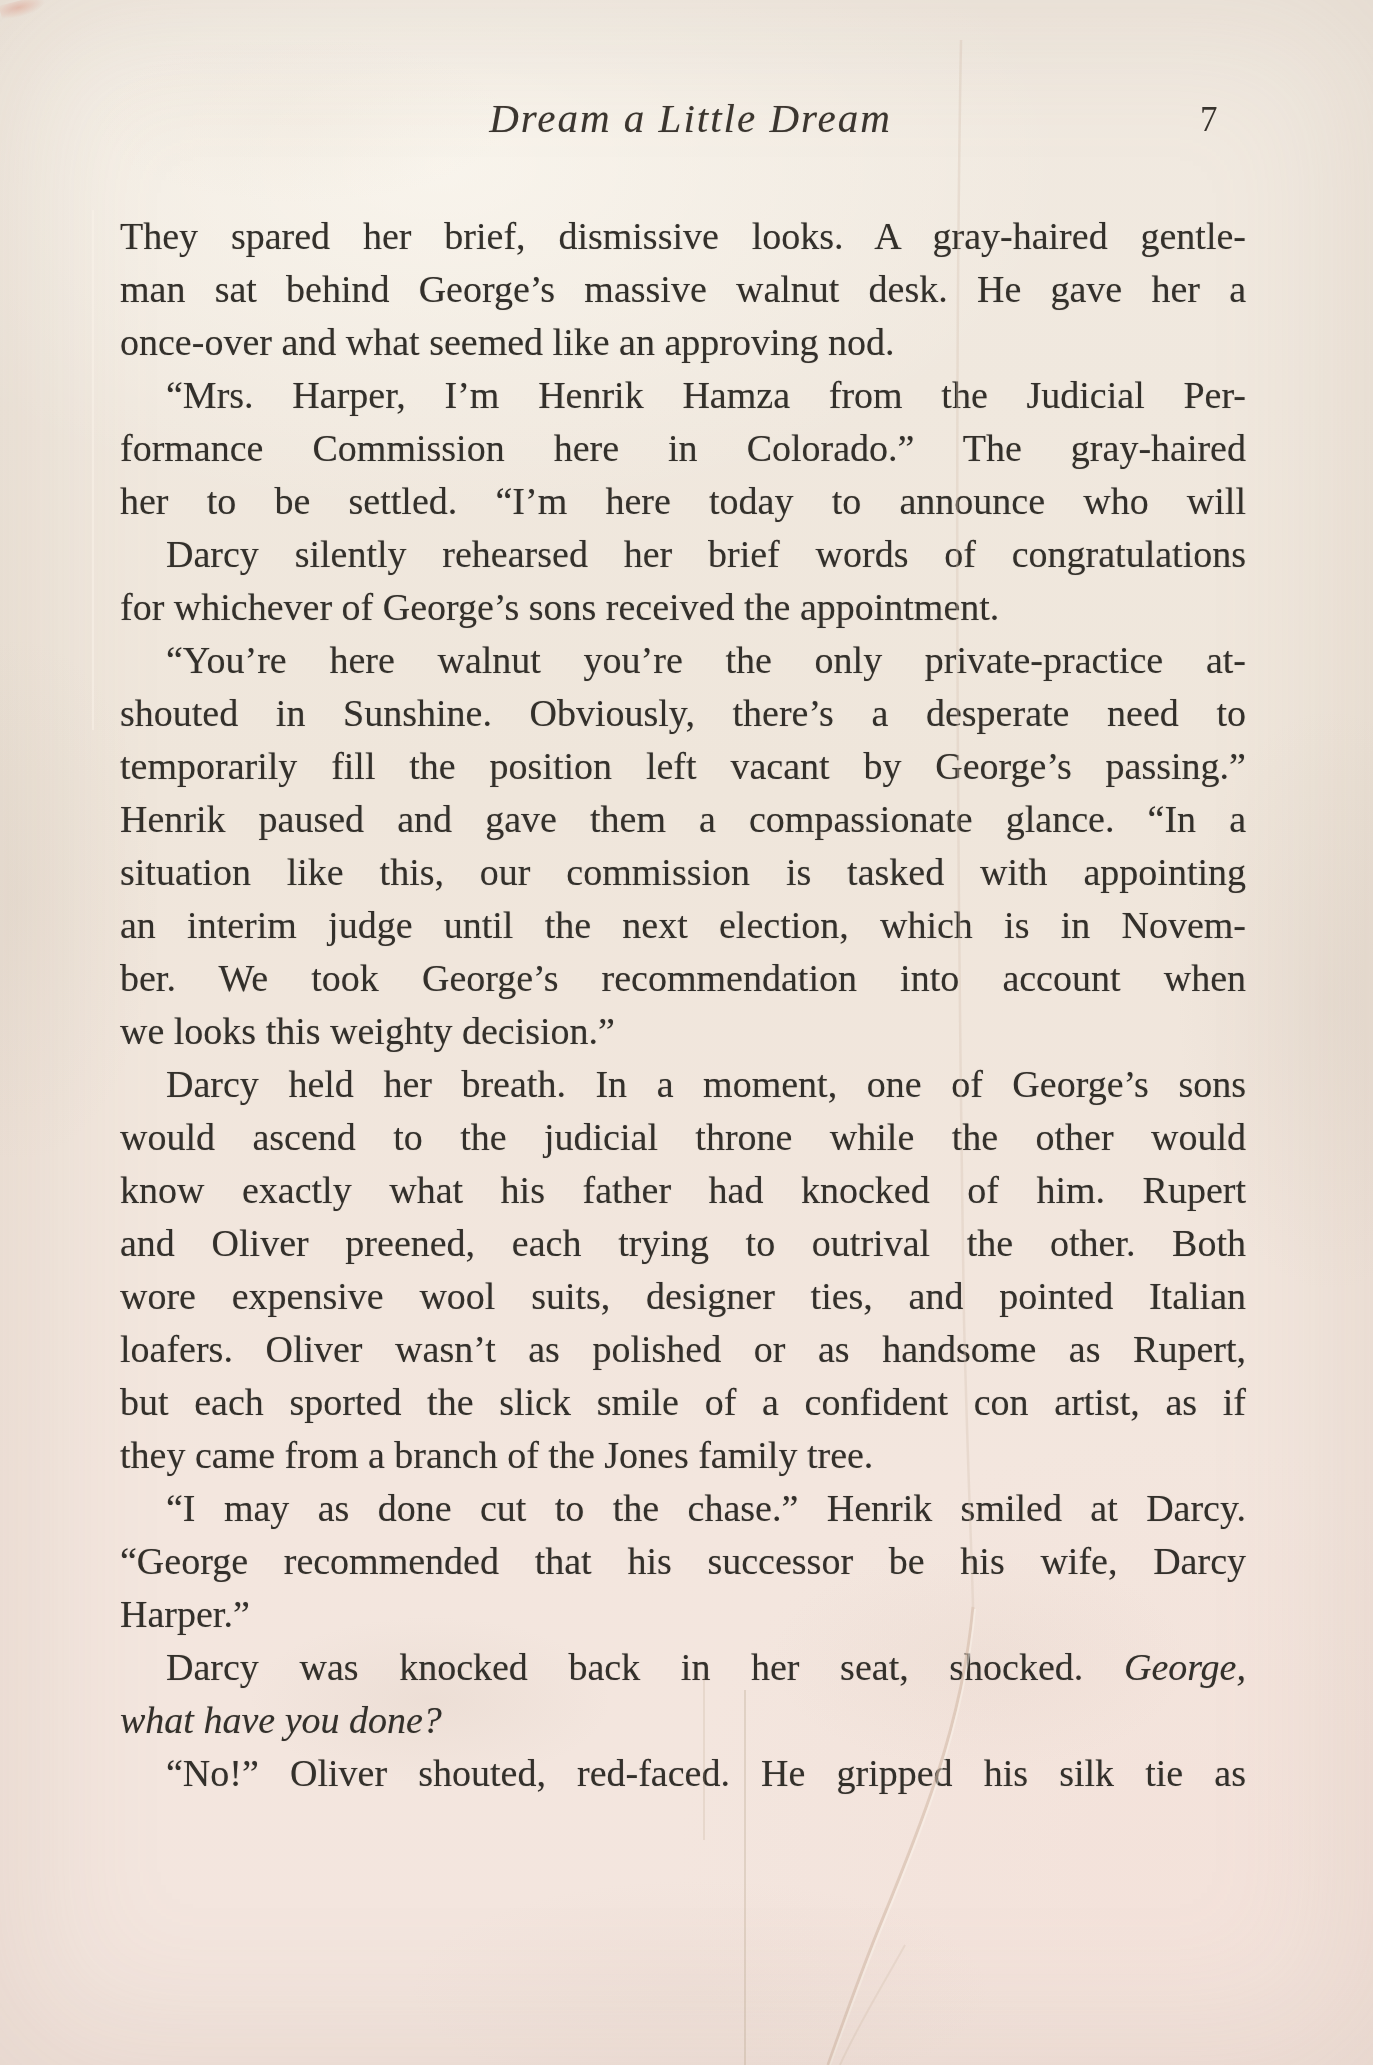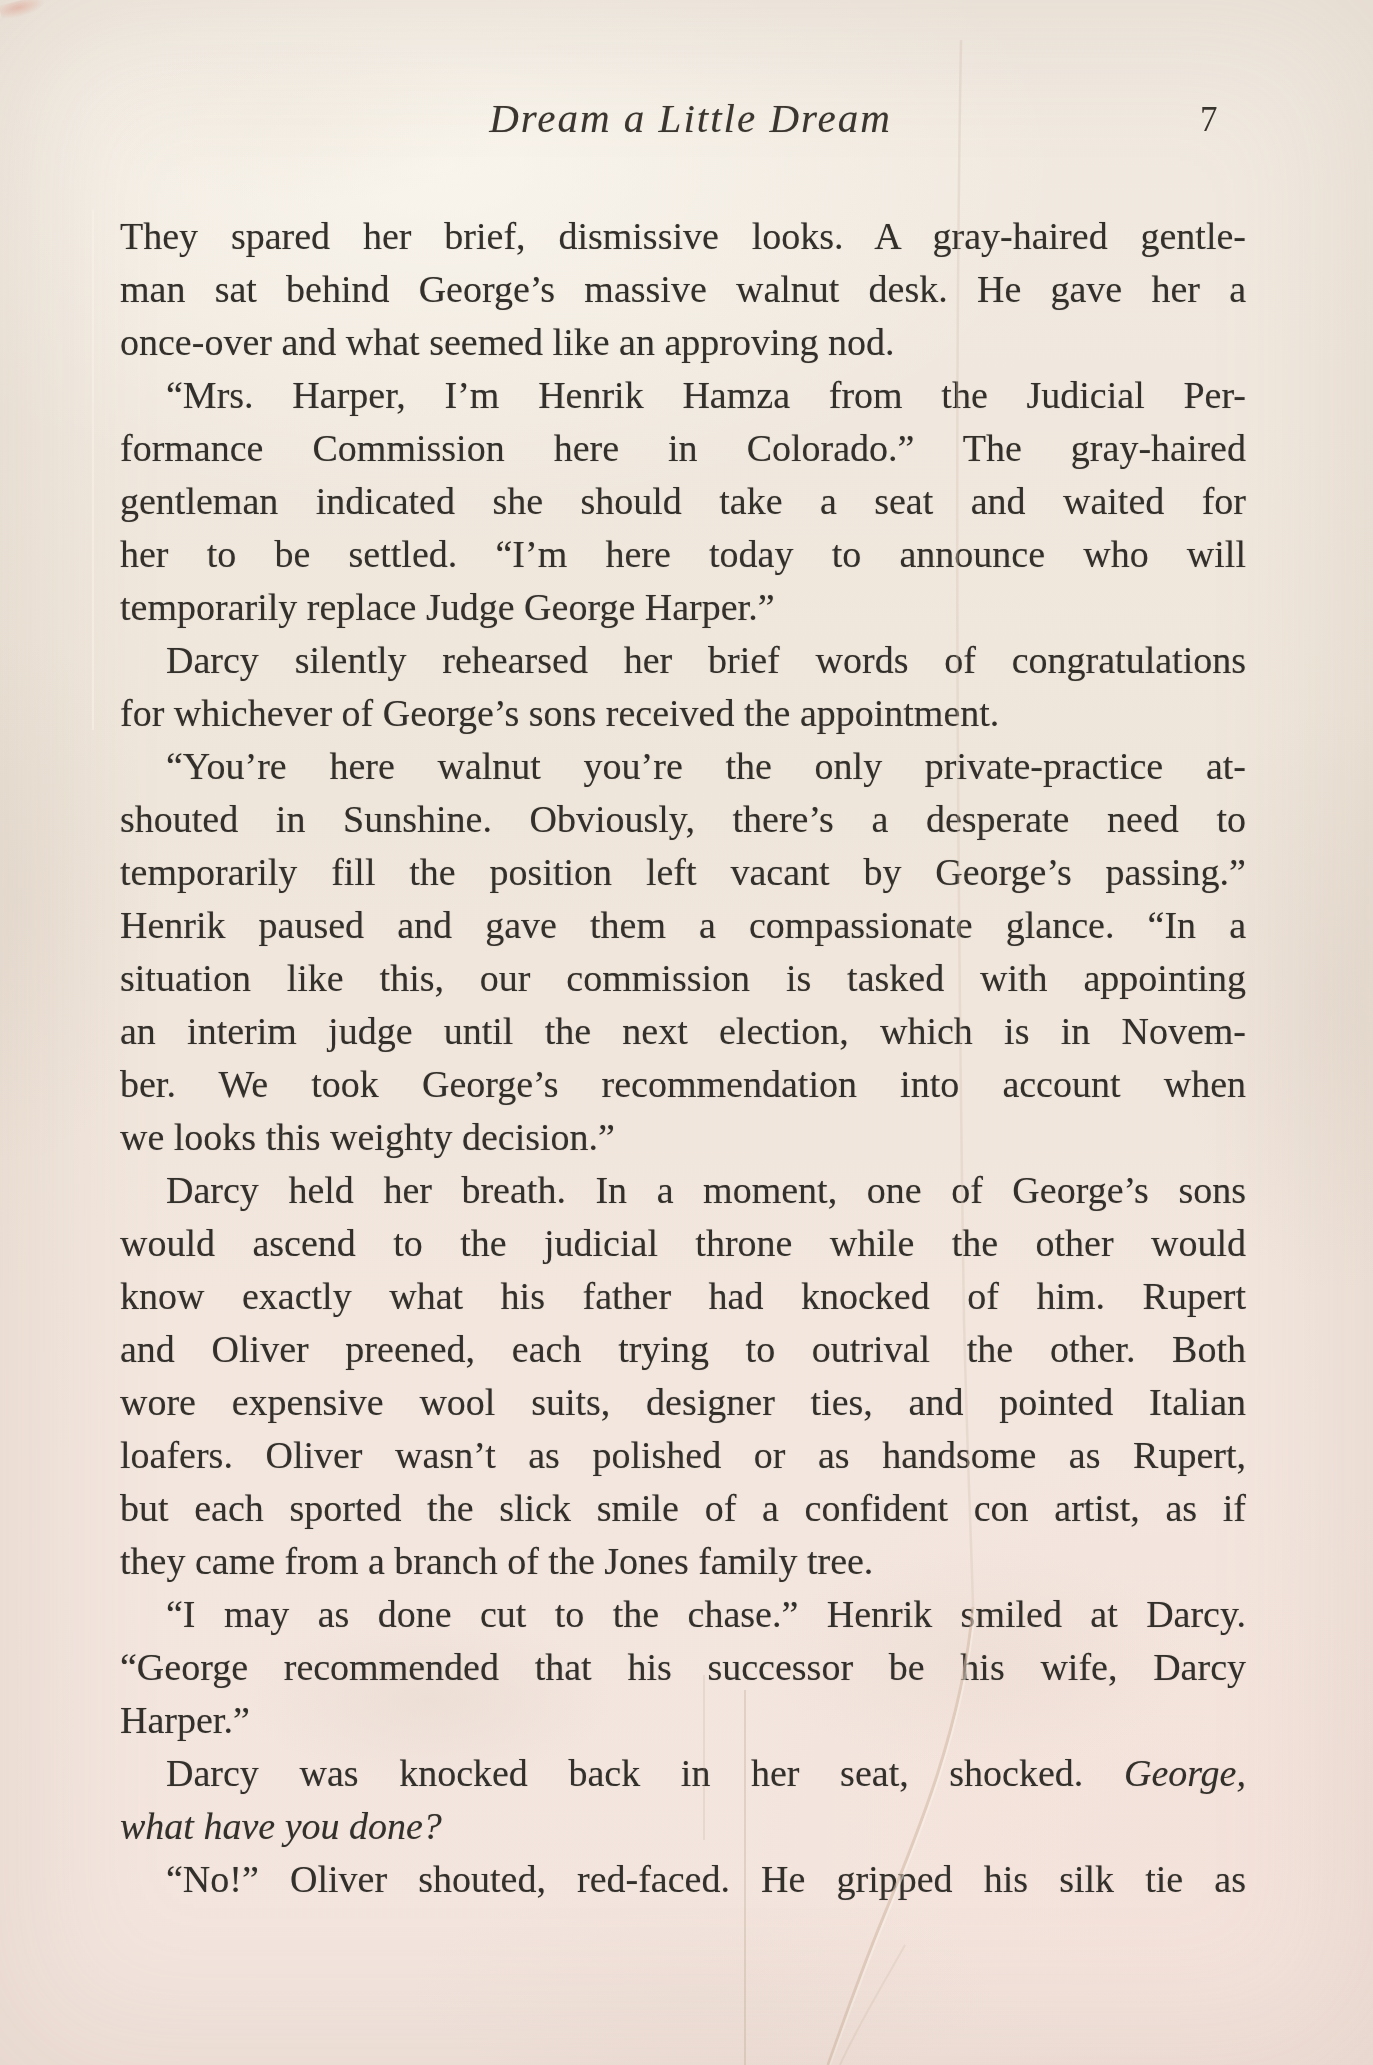--- a/index.html
+++ b/index.html
@@ -77,23 +77,21 @@
   <div class="running-head">Dream a Little Dream</div>
 
   <div class="folio">7</div>
 
   <div class="body-text">
       <div class="line just"><span>They spared her brief, dismissive looks. A gray-haired gentle-</span></div>
       <div class="line just"><span>man sat behind George’s massive walnut desk. He gave her a</span></div>
       <div class="line"><span>once-over and what seemed like an approving nod.</span></div>
       <div class="line just ind"><span>“Mrs. Harper, I’m Henrik Hamza from the Judicial Per-</span></div>
       <div class="line just"><span>formance Commission here in Colorado.” The gray-haired</span></div>
-      <div class="line just"><span>gentleman indicated she should take a seat and waited for</span></div>
       <div class="line just"><span>her to be settled. “I’m here today to announce who will</span></div>
-      <div class="line"><span>temporarily replace Judge George Harper.”</span></div>
       <div class="line just ind"><span>Darcy silently rehearsed her brief words of congratulations</span></div>
       <div class="line"><span>for whichever of George’s sons received the appointment.</span></div>
       <div class="line just ind"><span>“You’re here walnut you’re the only private-practice at-</span></div>
       <div class="line just"><span>shouted in Sunshine. Obviously, there’s a desperate need to</span></div>
       <div class="line just"><span>temporarily fill the position left vacant by George’s passing.”</span></div>
       <div class="line just"><span>Henrik paused and gave them a compassionate glance. “In a</span></div>
       <div class="line just"><span>situation like this, our commission is tasked with appointing</span></div>
       <div class="line just"><span>an interim judge until the next election, which is in Novem-</span></div>
       <div class="line just"><span>ber. We took George’s recommendation into account when</span></div>
       <div class="line"><span>we looks this weighty decision.”</span></div>

